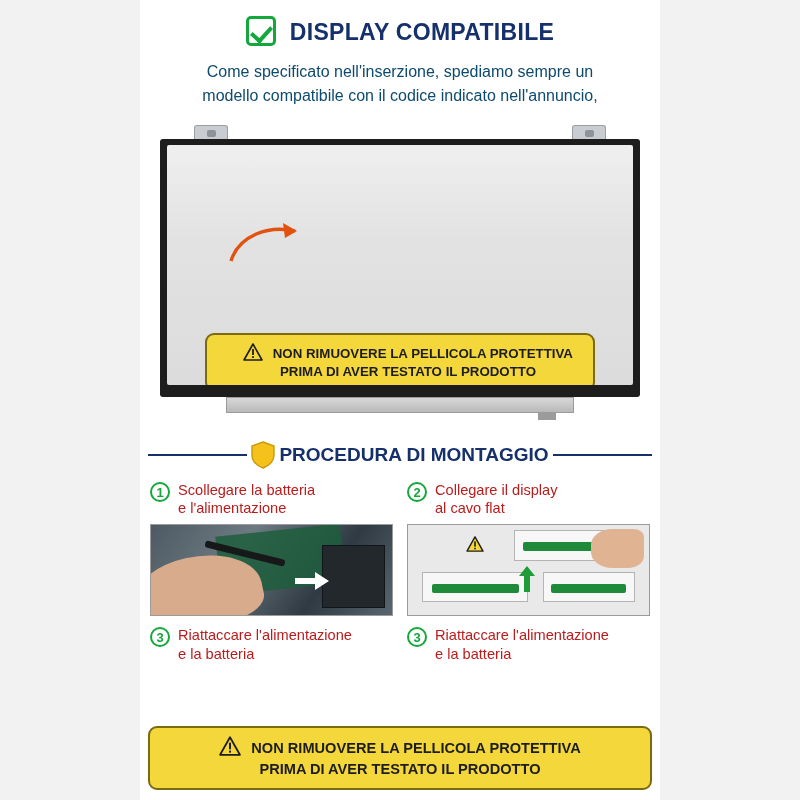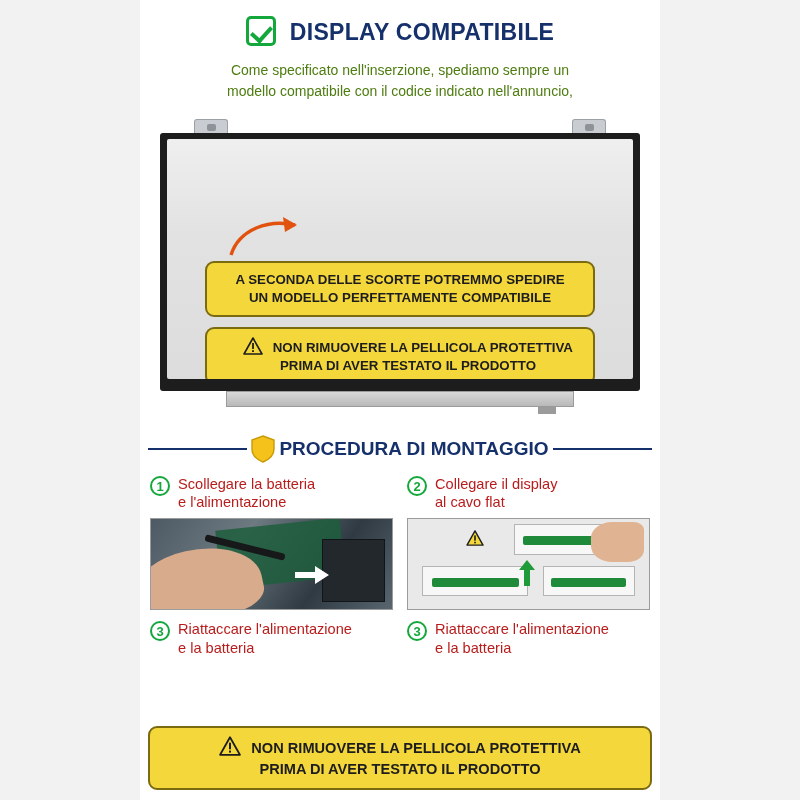--- a/index.html
+++ b/index.html
@@ -58,22 +58,22 @@
     font-size: 23px;
     font-weight: bold;
     color: #15306b;
     letter-spacing: 0.3px;
     white-space: nowrap;
   }
 
   .intro {
     margin: 14px 6px 0 6px;
     text-align: center;
-    color: #4d7c0f;
-    font-size: 14px;
+    color: #0c4a6e;
+    font-size: 16px;
     line-height: 1.52;
   }
 
   
   .display-wrap {
     position: relative;
     margin: 16px 12px 0 12px;
     height: 300px;
   }
   .bracket {
@@ -327,24 +327,20 @@
       <div class="bracket right"></div>
 
       <div class="panel-frame">
         <div class="panel-screen">
 
           <svg class="arrow-swoosh" viewBox="0 0 80 44">
             <path d="M6 40 C 14 14, 44 4, 70 10" stroke="#e2520f" stroke-width="3.4" fill="none"></path>
             <path d="M72 10 L 58 2 L 60 17 Z" fill="#e2520f"></path>
           </svg>
 
-          <div class="notice one">
-            <div>A SECONDA DELLE SCORTE POTREMMO SPEDIRE</div>
-            <div>UN MODELLO PERFETTAMENTE COMPATIBILE</div>
-          </div>
 
           <div class="notice two">
             <svg class="warn-tri" width="20" height="18" viewBox="0 0 20 18">
               <path d="M10 1 L19 17 L1 17 Z" fill="#f4d73b" stroke="#1d1d1d" stroke-width="1.6" stroke-linejoin="round"></path>
               <rect x="9.1" y="6" width="1.8" height="6" fill="#1d1d1d"></rect>
               <rect x="9.1" y="13.2" width="1.8" height="1.8" fill="#1d1d1d"></rect>
             </svg>
             <span>NON RIMUOVERE LA PELLICOLA PROTETTIVA</span>
             <div>PRIMA DI AVER TESTATO IL PRODOTTO</div>
           </div>

